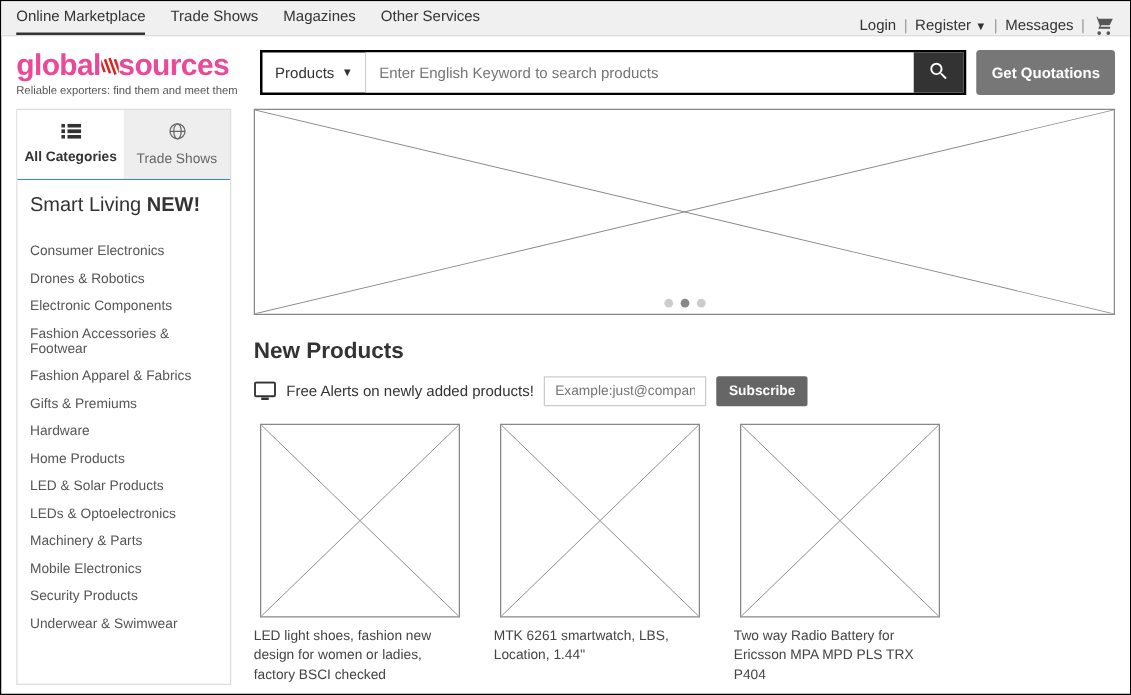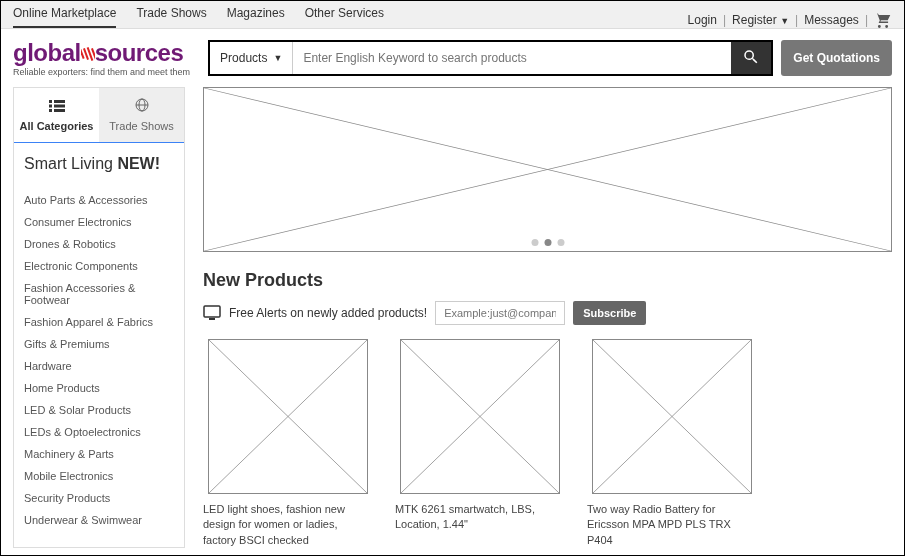--- a/index.html
+++ b/index.html
@@ -10,21 +10,21 @@
 .topbar-left a { color: #333; text-decoration: none; font-size: 12px; padding: 6px 0; }
 .topbar-left a.active { border-bottom: 2px solid #333; font-weight: 500; }
 .topbar-right { margin-left: auto; display: flex; align-items: center; gap: 6px; font-size: 12px; }
 .topbar-right a { color: #333; text-decoration: none; }
 .divider { color: #999; }
 .caret-down { font-size: 9px; }
 .cart-icon svg { display: block; }
 
 .header { padding: 10px 12px; display: flex; align-items: center; gap: 18px; }
 .logo { }
-.logo-main { font-size: 24px; font-weight: bold; color: #701a75; letter-spacing: -0.5px; }
+.logo-main { font-size: 24px; font-weight: bold; color: #ec4899; letter-spacing: -0.5px; }
 .logo-main .accent { display: inline-block; width: 14px; height: 14px; }
 .logo-sub { font-size: 9px; color: #555; }
 .search-wrap { display: flex; align-items: stretch; flex: 1; }
 .search-box { display: flex; border: 2px solid #000; height: 36px; flex: 1; }
 .search-cat { display: flex; align-items: center; padding: 0 10px; border-right: 1px solid #ccc; font-size: 12px; gap: 6px; cursor: pointer; }
 .search-input { border: none; flex: 1; padding: 0 10px; font-size: 12px; color: #999; outline: none; }
 .search-btn { width: 40px; background: #333; display: flex; align-items: center; justify-content: center; cursor: pointer; }
 .quote-btn { background: #777; color: #fff; border: none; padding: 0 12px; height: 36px; margin-left: 8px; font-size: 12px; font-weight: bold; border-radius: 3px; cursor: pointer; }
 
 .main { display: flex; padding: 0 12px 12px 12px; gap: 18px; }
@@ -147,21 +147,20 @@
               </svg>
           </span>
           <span>Trade Shows</span>
         </div>
       </div>
       <div class="sidebar-body">
         <div class="sidebar-featured">
           <span>Smart Living</span> <b>NEW!</b>
         </div>
         <ul class="sidebar-list">
-          <li>Auto Parts &amp; Accessories</li>
           <li>Consumer Electronics</li>
           <li>Drones &amp; Robotics</li>
           <li>Electronic Components</li>
           <li>Fashion Accessories &amp; Footwear</li>
           <li>Fashion Apparel &amp; Fabrics</li>
           <li>Gifts &amp; Premiums</li>
           <li>Hardware</li>
           <li>Home Products</li>
           <li>LED &amp; Solar Products</li>
           <li>LEDs &amp; Optoelectronics</li>

